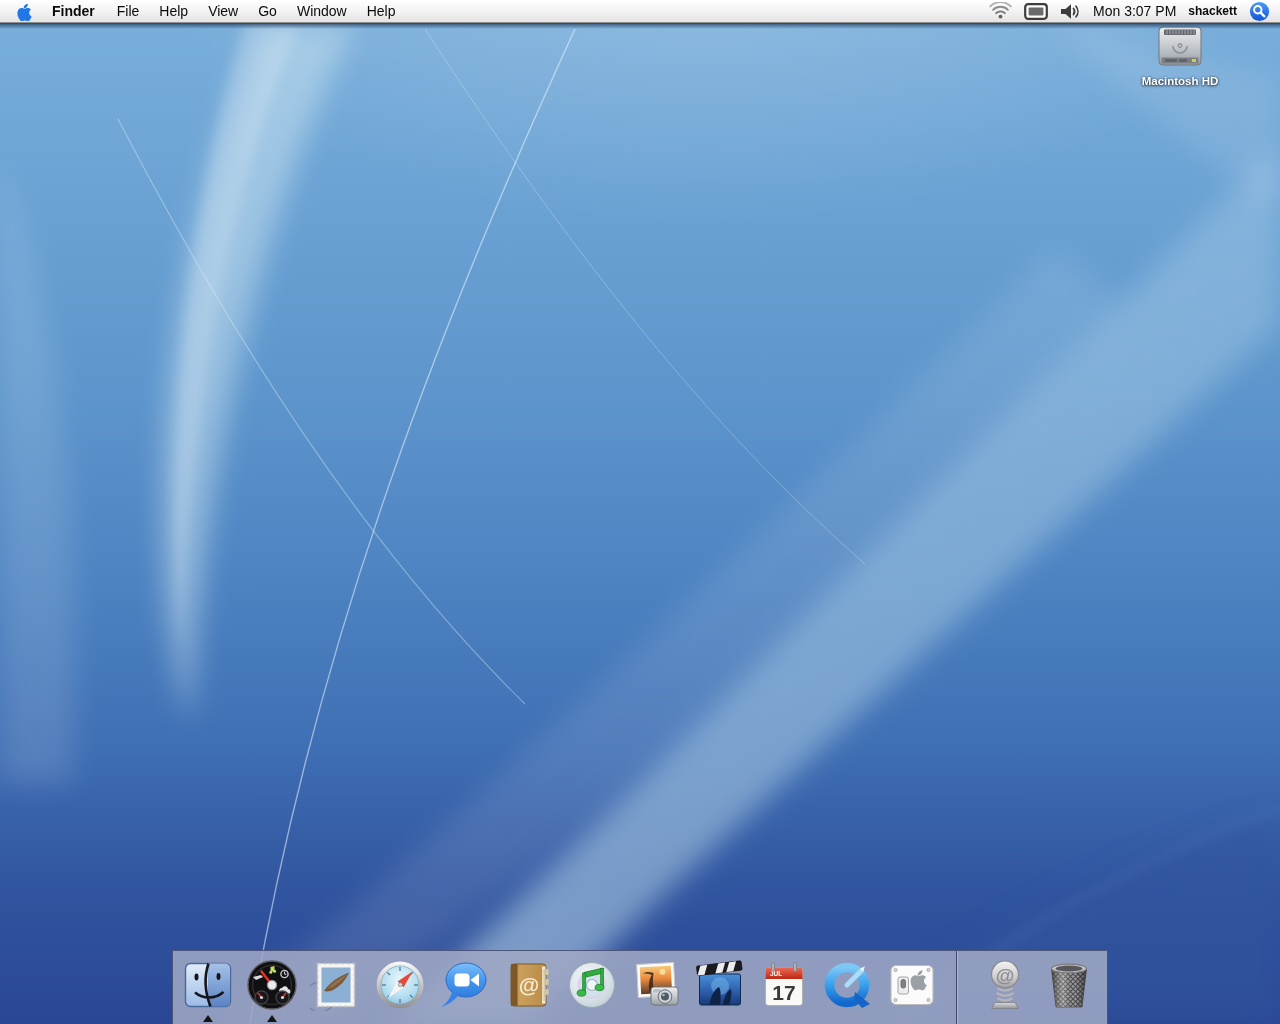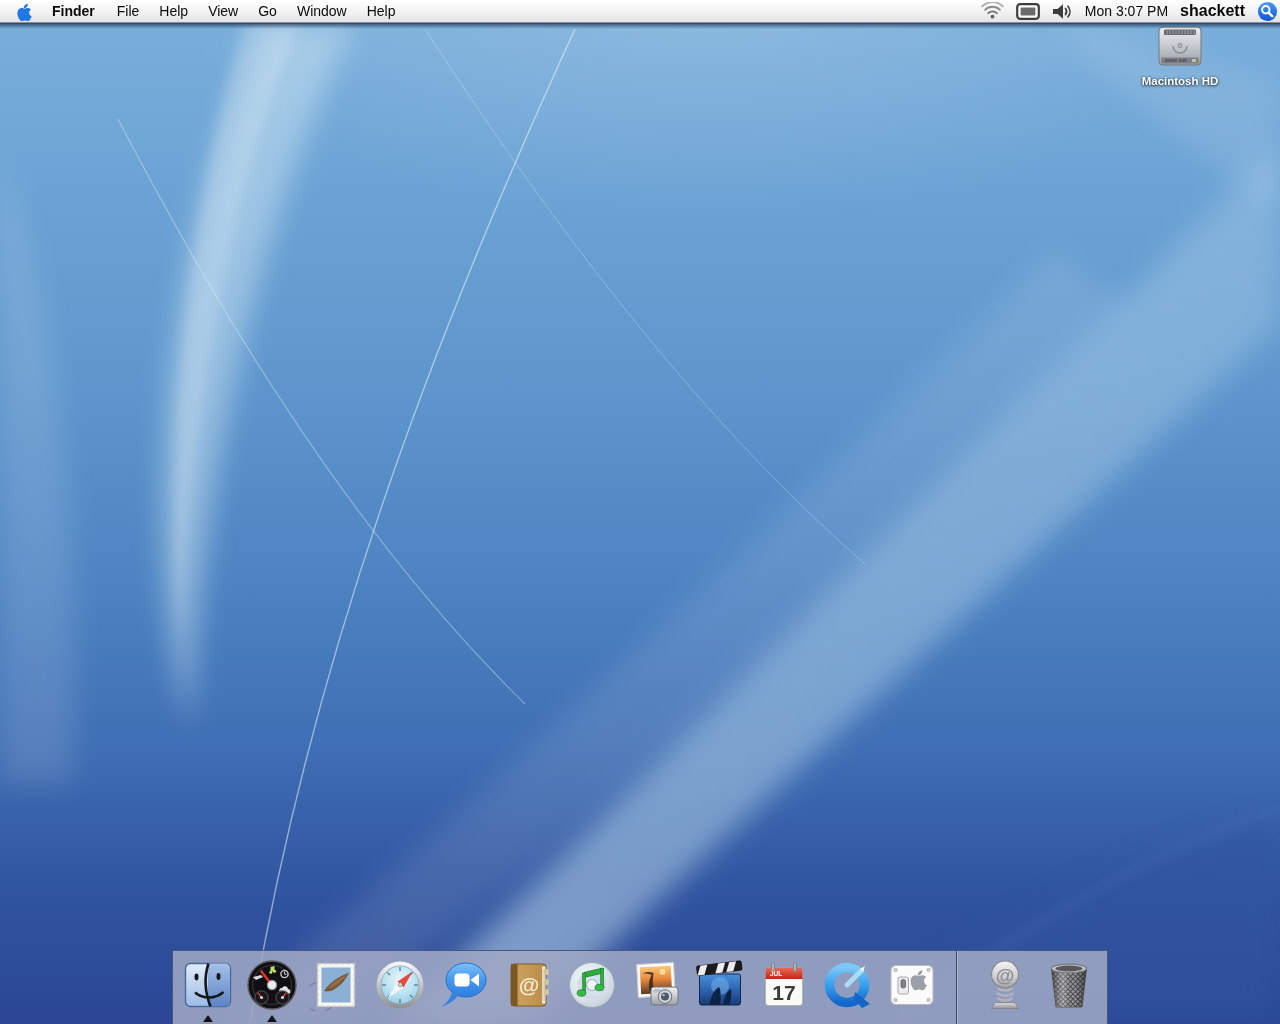--- a/index.html
+++ b/index.html
@@ -10,24 +10,24 @@
   .menubar {
     position:absolute; top:0; left:0; right:0; height:23px; z-index:20;
     background:linear-gradient(#ffffff, #f2f2f2 55%, #e3e3e3);
     border-bottom:1px solid #8e8e8e;
     display:flex; align-items:center;
     font-size:14px; color:#0a0a0a;
   }
   .apple-wrap { padding:0 8px 0 15px; display:flex; align-items:center; }
   .menu-item { padding:0 10px; line-height:22px; cursor:default; }
   .menu-item.bold { font-weight:bold; padding:16px 12px; }
-  .status-area { margin-left:auto; display:flex; align-items:center; gap:12px; padding-right:2px; }
+  .status-area { margin-left:auto; display:flex; align-items:center; gap:12px; padding-right:10px; }
   .status-icon { display:flex; align-items:center; }
   .clock { font-size:14px; }
-  .user { font-size:16px; font-weight:bold; }
+  .user { font-size:12px; font-weight:bold; }
 
   .menu-shadow {
     position:absolute; top:24px; left:0; right:0; height:5px; z-index:15;
     background:linear-gradient(rgba(8,28,58,0.55), rgba(8,28,58,0));
     pointer-events:none;
   }
 
   
   .desktop {
     position:absolute; top:24px; left:0; right:0; bottom:0;

